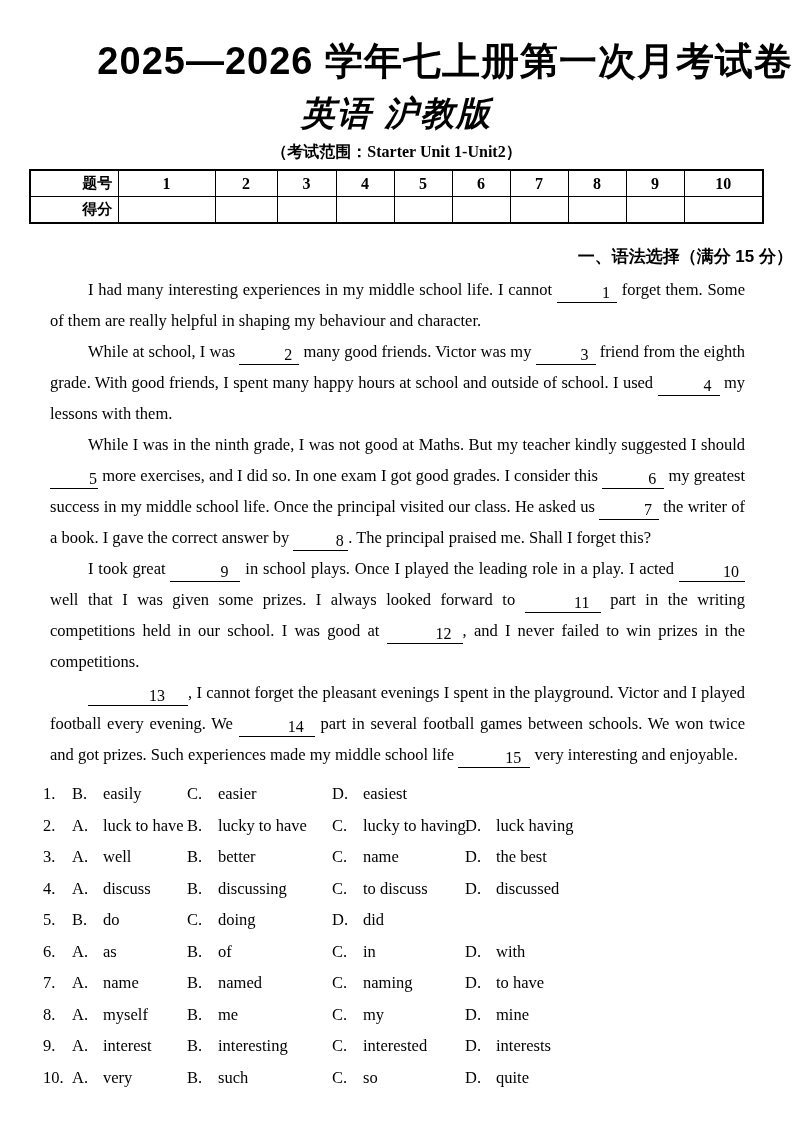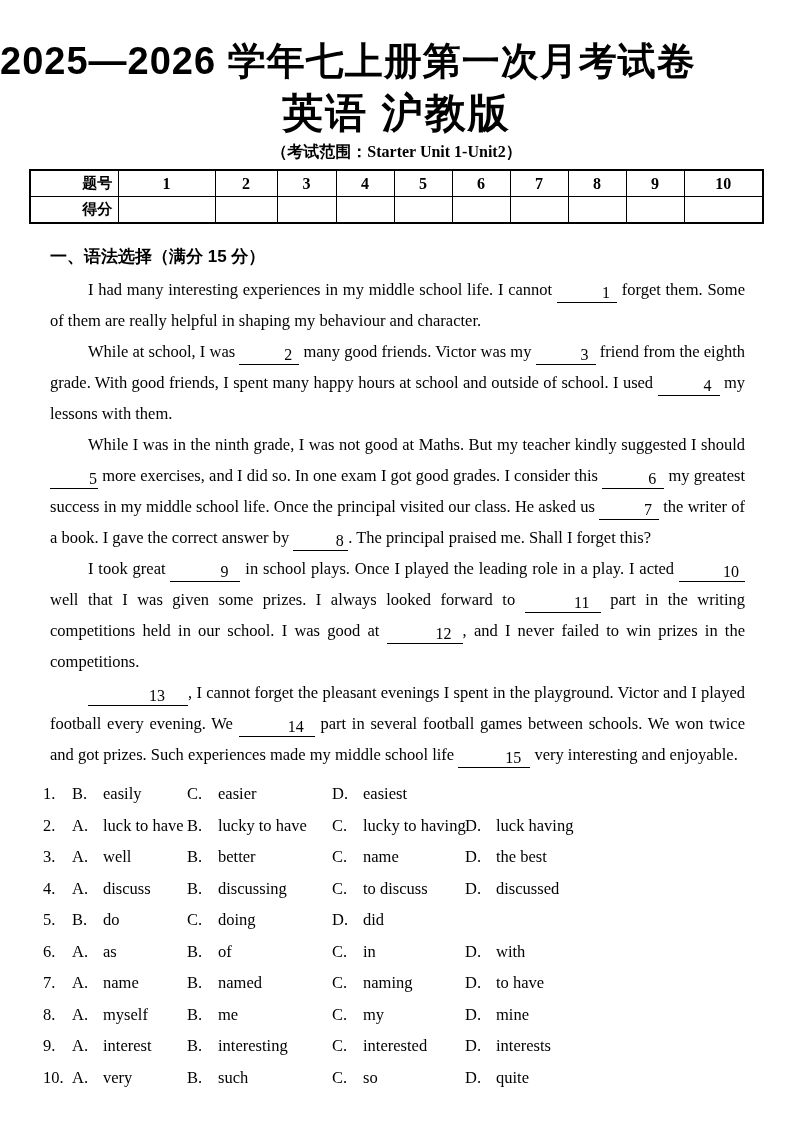--- a/index.html
+++ b/index.html
@@ -12,32 +12,33 @@
     font-family: "Liberation Serif", serif;
     box-sizing: border-box;
     padding-top: 38px;
     overflow: hidden;
   }
   .title {
     font-family: "Liberation Sans", "DejaVu Sans", sans-serif;
     font-weight: bold;
     font-size: 38px;
     line-height: 46px;
-    text-align: left;
+    text-align: right;
     margin: 0;
     letter-spacing: 1px;
   }
   .subtitle {
     font-family: "Liberation Sans", "DejaVu Sans", sans-serif;
     font-weight: bold;
-    font-size: 41px;
+    font-size: 34px;
     line-height: 42px;
     text-align: center;
     margin: 8px 0 0 0;
     letter-spacing: 2px;
+    font-style: italic;
   }
   .scope {
     font-size: 16px;
     line-height: 21px;
     text-align: center;
     margin-top: 7px;
     font-weight: bold;
   }
   table.score-table {
     border-collapse: collapse;
@@ -59,20 +60,21 @@
     font-family: Liberation Serif, serif;
     font-size: 15px;
     padding-left: 46px;
   }
   .section-heading {
     font-family: "Liberation Sans", "DejaVu Sans", sans-serif;
     font-weight: bold;
     font-size: 17px;
     line-height: 24px;
     margin: 21px 0 0 50px;
+    text-align: right;
   }
   .passage { margin: 5px 48px 0 50px; }
   .passage p {
     margin: 0;
     text-indent: 38px;
     text-align: justify;
     font-size: 16.5px;
     line-height: 31px;
   }
   .blank {

